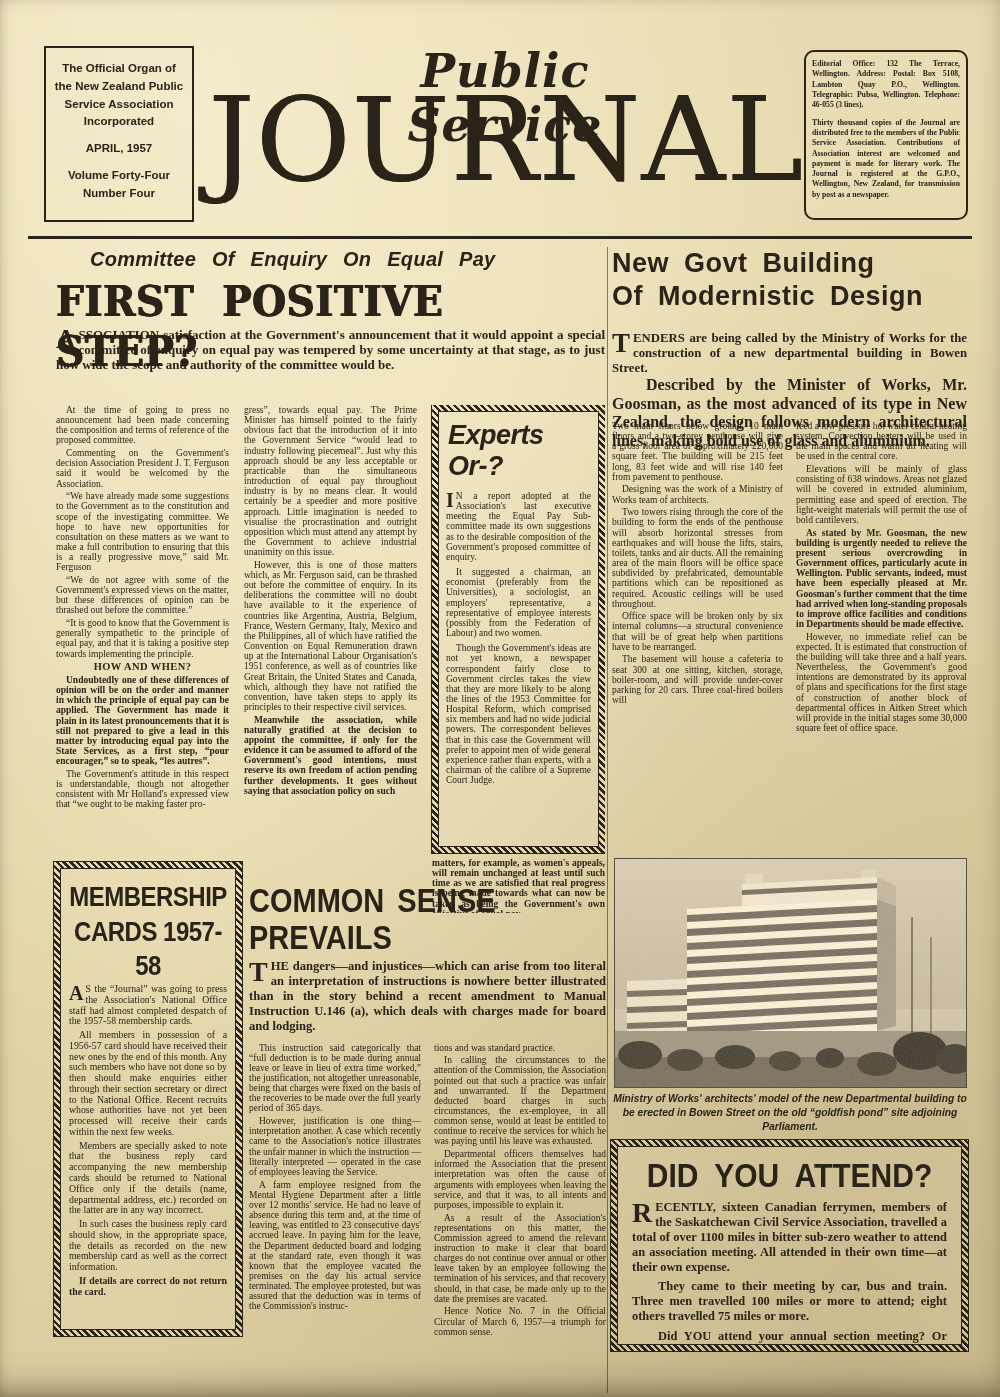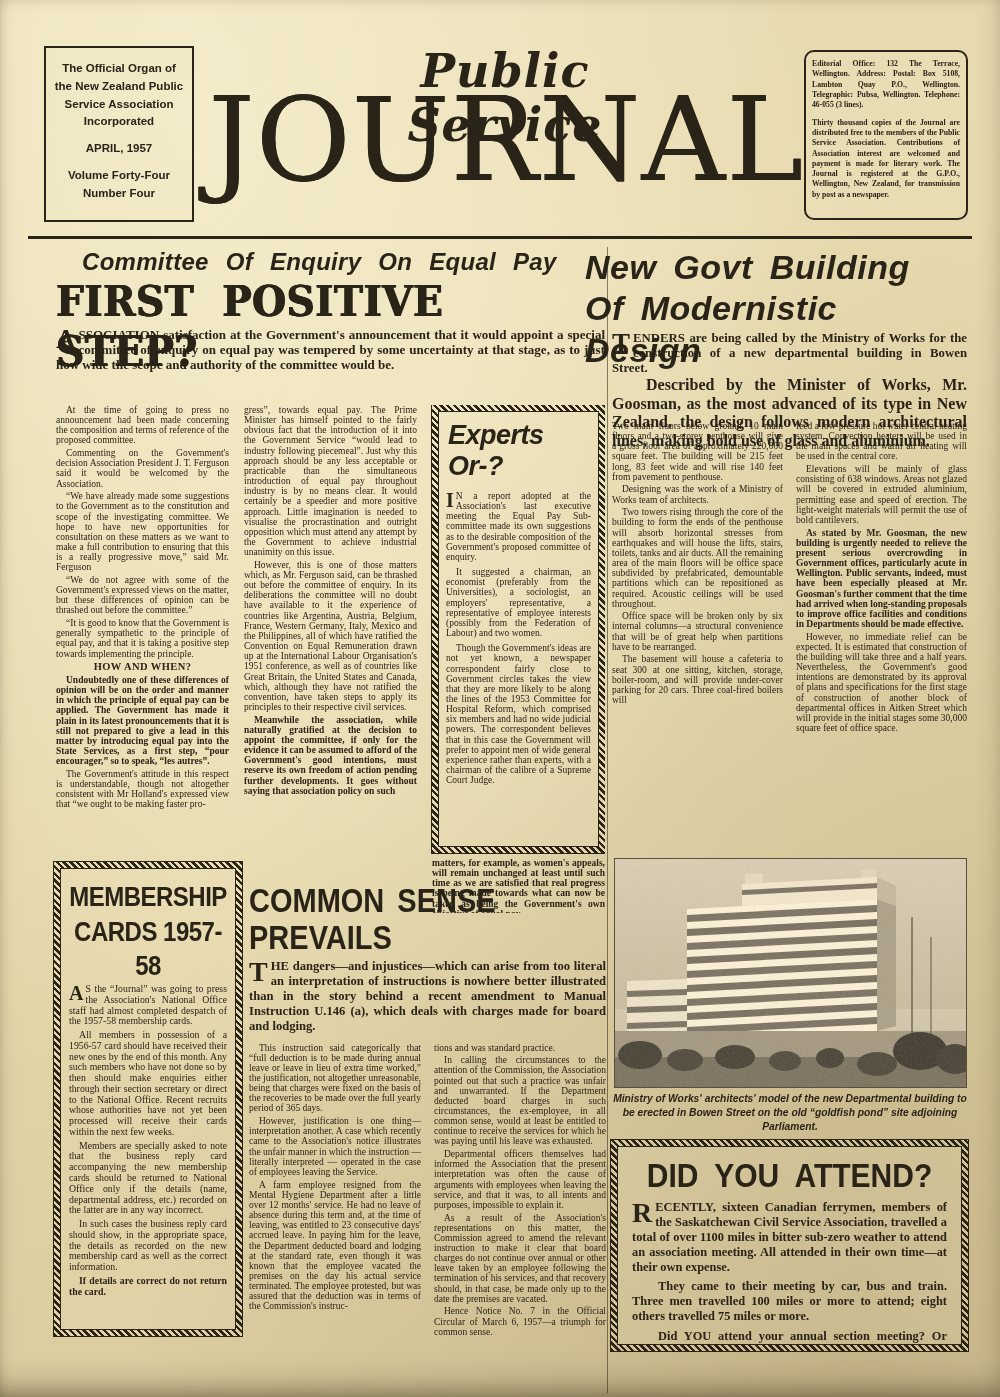--- a/index.html
+++ b/index.html
@@ -37,21 +37,21 @@
     font-size:7.7px;line-height:1.34;font-weight:700;text-align:justify;border-radius:10px;}
   .editorial-box p{margin:0 0 7px;}
   .rule-top{left:28px;top:236px;width:944px;height:3px;background:#2b2418;}
   .vrule{left:607px;top:247px;width:1px;height:1146px;background:rgba(43,36,24,0.55);}
 
   
   .kicker{font-family:"Liberation Sans",sans-serif;font-style:italic;font-weight:700;}
   .poster{font-family:"Liberation Sans",sans-serif;font-weight:800;}
 
   
-  .ep-kicker{left:82px;top:248px;width:525px;font-size:24px;word-spacing:10px;letter-spacing:0.3px;}
+  .ep-kicker{left:90px;top:248px;width:525px;font-size:20px;word-spacing:10px;letter-spacing:0.3px;}
   .ep-headline{left:56px;top:276px;width:550px;font-size:39px;letter-spacing:0.5px;word-spacing:14px;
     font-family:"DejaVu Serif",serif;font-weight:700;text-shadow:0.8px 0 #2a2318,-0.4px 0 #2a2318;transform:scaleY(1.08);transform-origin:top left;}
   .ep-lead{left:56px;top:327px;width:549px;font-size:13px;line-height:1.17;font-weight:700;text-align:justify;}
   .ep-cols{left:56px;top:372px;width:549px;height:508px;display:flex;gap:15px;overflow:hidden;margin-top:33px;}
   .col{width:173px;flex:0 0 173px;}
   .bt{font-size:9.5px;line-height:1.07;text-align:justify;}
   .bt p{margin:0 0 2.5px;text-indent:10px;}
   .bt p.nofirst{text-indent:0;}
   .b{font-weight:700;}
   .subhead{text-align:center;font-weight:700;font-size:10.5px;letter-spacing:0.4px;margin:5px 0 4px;text-indent:0 !important;}
@@ -74,21 +74,21 @@
   .membership .bt p{margin-bottom:3px;}
 
   
   .cs{left:249px;top:883px;width:357px;}
   .cs-headline{font-size:29px;letter-spacing:0;word-spacing:5px;transform:scaleY(1.12);transform-origin:top left;margin:0 0 10px;}
   .cs-lead{font-size:12.6px;line-height:1.2;font-weight:600;text-align:justify;}
   .cs-cols{display:flex;gap:13px;margin-top:8px;height:372px;overflow:hidden;}
   .cs-cols .col{width:172px;flex:0 0 172px;}
 
   
-  .gb-head{left:585px;top:247px;width:357px;font-size:34px;line-height:1.22;font-family:"Liberation Sans",sans-serif;font-style:italic;font-weight:700;word-spacing:7px;letter-spacing:0.5px;}
+  .gb-head{left:612px;top:247px;width:357px;font-size:27px;line-height:1.22;font-family:"Liberation Sans",sans-serif;font-weight:700;word-spacing:7px;letter-spacing:0.5px;}
   .gb-lead1{left:612px;top:331px;width:355px;font-size:12.8px;line-height:1.16;font-weight:700;text-align:justify;}
   .gb-lead2{left:612px;top:376px;width:355px;font-size:16px;line-height:1.16;font-weight:700;text-align:justify;text-indent:34px;}
   .gb-cols{left:612px;top:421px;width:355px;height:435px;display:flex;gap:13px;overflow:hidden;}
   .gb-cols .col{width:171px;flex:0 0 171px;}
 
   
   .photo{left:614px;top:858px;width:351px;height:228px;border:1px solid #514b3b;filter:sepia(22%) brightness(1.02);overflow:hidden;}
   .caption{left:610px;top:1092px;width:360px;text-align:center;font-family:"Liberation Sans",sans-serif;font-style:italic;font-weight:700;font-size:10.3px;line-height:1.35;}
 
   

